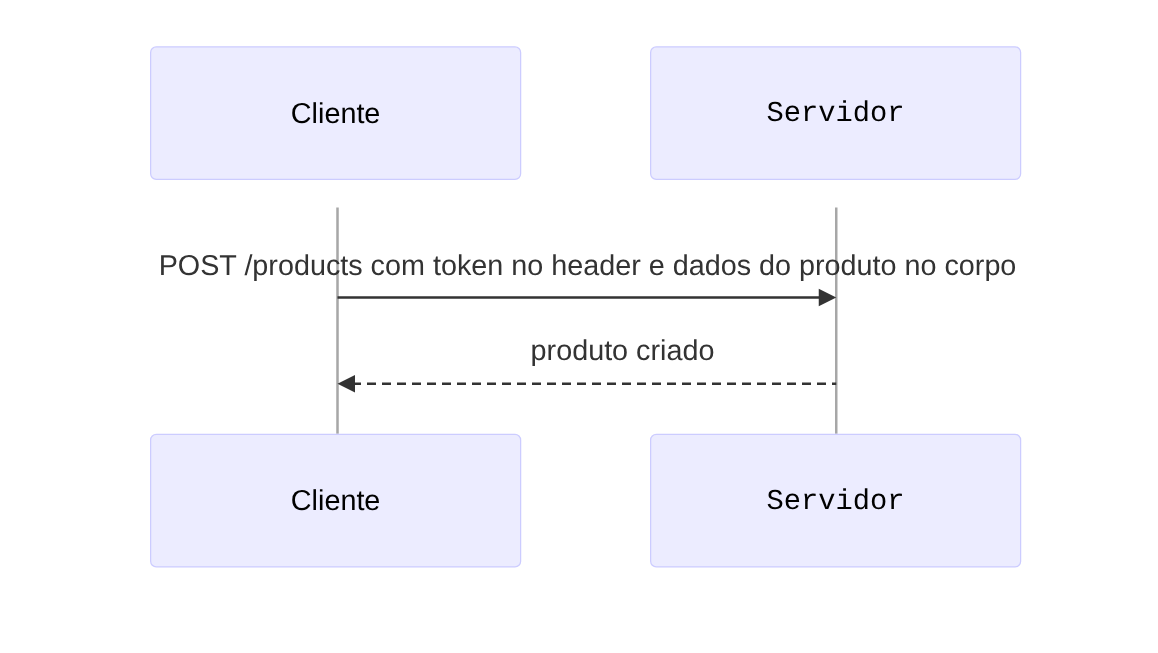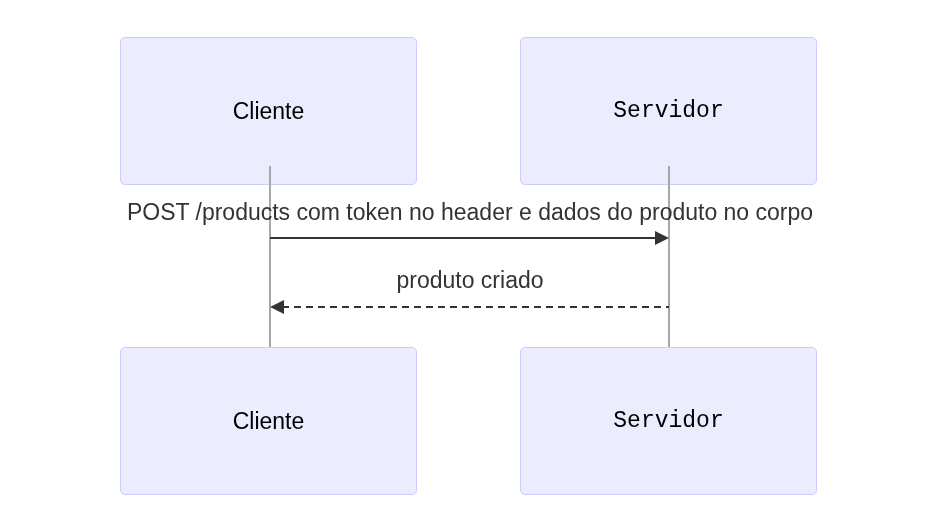--- a/index.html
+++ b/index.html
@@ -11,21 +11,21 @@
   .diagram {
     position: relative;
     width: 926px;
     height: 522px;
     background: #ffffff;
     overflow: hidden;
   }
   .actor-box {
     position: absolute;
     width: 297px;
-    height: 148px;
+    height: 107px;
     background: #ECECFF;
     border: 1.5px solid #CCCCFF;
     border-radius: 5px;
     display: flex;
     align-items: center;
     justify-content: center;
     font-size: 23px;
     color: #000000;
     box-sizing: border-box;
   }
@@ -47,21 +47,21 @@
   .message-label {
     position: absolute;
     left: 470px;
     transform: translateX(-50%);
     white-space: nowrap;
     font-size: 23px;
     color: #333333;
     line-height: 1;
   }
   .message-1-label { top: 201px; }
-  .message-2-label { top: 269px; }
+  .message-2-label { top: 269px; margin-left: 28px; }
 
   .arrow-line-solid {
     position: absolute;
     left: 270px;
     top: 237px;
     width: 387px;
     height: 0;
     border-top: 2px solid #333333;
   }
   .arrowhead-right {

